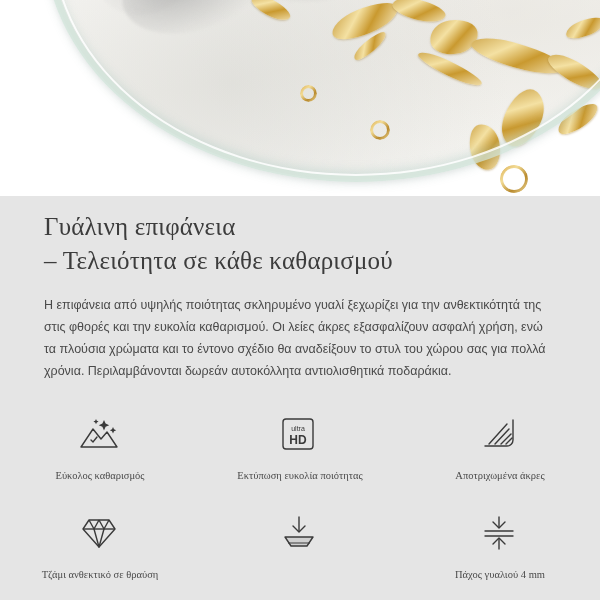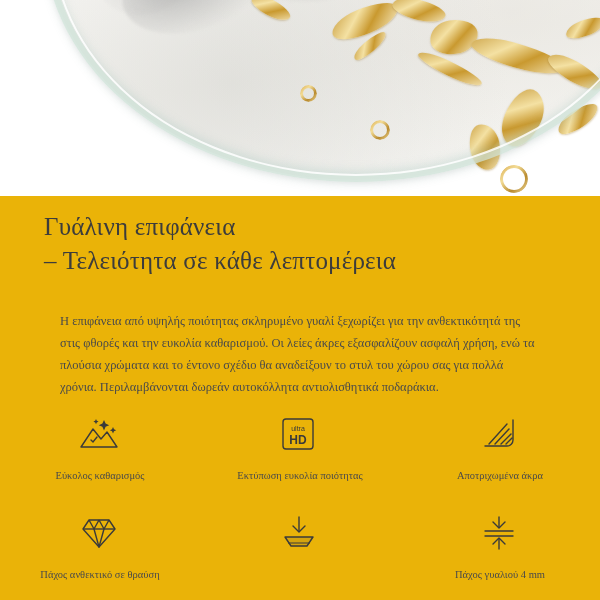--- a/index.html
+++ b/index.html
@@ -10,21 +10,21 @@
     width: 600px;
     height: 600px;
     background: #ffffff;
     font-family: "Liberation Serif", serif;
     overflow: hidden;
   }
   .page {
     position: relative;
     width: 600px;
     height: 600px;
-    background: #eab308;
+    background: #e5e5e5;
   }
 
   
   .hero {
     position: relative;
     width: 600px;
     height: 196px;
     overflow: hidden;
     background: #ffffff;
   }
@@ -131,23 +131,23 @@
     padding: 14px 44px 0 44px;
     font-family: "Liberation Serif", serif;
     font-weight: 400;
     font-size: 25px;
     line-height: 34px;
     color: #3c3c3c;
     letter-spacing: 0.2px;
   }
   .heading .line2 { display: block; }
   .body-copy {
-    margin: 16px;
+    margin: 0;
     padding: 16px 44px 0 44px;
-    font-family: Liberation Serif, serif;
+    font-family: Liberation Sans, sans-serif;
     font-size: 12.5px;
     line-height: 22px;
     color: #4a4a4a;
     text-align: left;
   }
 
   
   .features {
     position: absolute;
     left: 0;
@@ -211,21 +211,21 @@
       <div class="gold-ring gr3"></div>
     </div>
 
     <div class="plate-rim"></div>
     <div class="plate-rim-inner"></div>
   </div>
 
   <div class="content">
     <h1 class="heading">
       <span>Γυάλινη επιφάνεια</span>
-      <span class="line2">– Τελειότητα σε κάθε λεπτομέρεια</span>
+      <span class="line2">– Τελειότητα σε κάθε καθαρισμού</span>
     </h1>
     <p class="body-copy">Η επιφάνεια από υψηλής ποιότητας σκληρυμένο γυαλί ξεχωρίζει για την ανθεκτικότητά της στις φθορές και την ευκολία καθαρισμού. Οι λείες άκρες εξασφαλίζουν ασφαλή χρήση, ενώ τα πλούσια χρώματα και το έντονο σχέδιο θα αναδείξουν το στυλ του χώρου σας για πολλά χρόνια. Περιλαμβάνονται δωρεάν αυτοκόλλητα αντιολισθητικά ποδαράκια.</p>
   </div>
 
   <div class="features">
 
     <div class="feature">
       <div class="feature-icon">
         <svg width="44" height="40" viewBox="0 0 44 40" fill="none" stroke="#3a3a3a" stroke-width="1.4">
           <path d="M4 33 L16 15 L24 25 L30 18 L40 33 Z" stroke-linejoin="round"></path>
@@ -252,34 +252,34 @@
     <div class="feature">
       <div class="feature-icon">
         <svg width="44" height="40" viewBox="0 0 44 40" fill="none" stroke="#3a3a3a" stroke-width="1.4" stroke-linecap="round">
           <path d="M8 32 H30 A6 6 0 0 0 36 26 V6"></path>
           <path d="M12 30 L30 10"></path>
           <path d="M18 30 L32 15"></path>
           <path d="M24 30 L34 20"></path>
           <path d="M29 30 L35 24"></path>
         </svg>
       </div>
-      <div class="feature-label">Αποτριχωμένα άκρα</div>
+      <div class="feature-label">Αποτριχωμένα άκρες</div>
     </div>
 
     <div class="feature">
       <div class="feature-icon">
         <svg width="44" height="40" viewBox="0 0 44 40" fill="none" stroke="#3a3a3a" stroke-width="1.4" stroke-linejoin="round">
           <path d="M22 34 L6 16 L12 7 H32 L38 16 Z"></path>
           <path d="M12 7 L17 16 L22 7"></path>
           <path d="M22 7 L27 16 L32 7"></path>
           <path d="M6 16 H38"></path>
           <path d="M17 16 L22 34 L27 16"></path>
         </svg>
       </div>
-      <div class="feature-label">Πάχος ανθεκτικό σε θραύση</div>
+      <div class="feature-label">Τζάμι ανθεκτικό σε θραύση</div>
     </div>
 
     <div class="feature">
       <div class="feature-icon">
         <svg width="44" height="40" viewBox="0 0 44 40" fill="none" stroke="#3a3a3a" stroke-width="1.4" stroke-linejoin="round">
           <path d="M22 4 V18" stroke-linecap="round"></path>
           <path d="M16 13 L22 19 L28 13" stroke-linecap="round"></path>
           <path d="M8 24 H36 L30 33 H14 Z" fill="#3a3a3a" fill-opacity="0.12"></path>
           <path d="M11 30 H33" stroke-width="1"></path>
         </svg>

